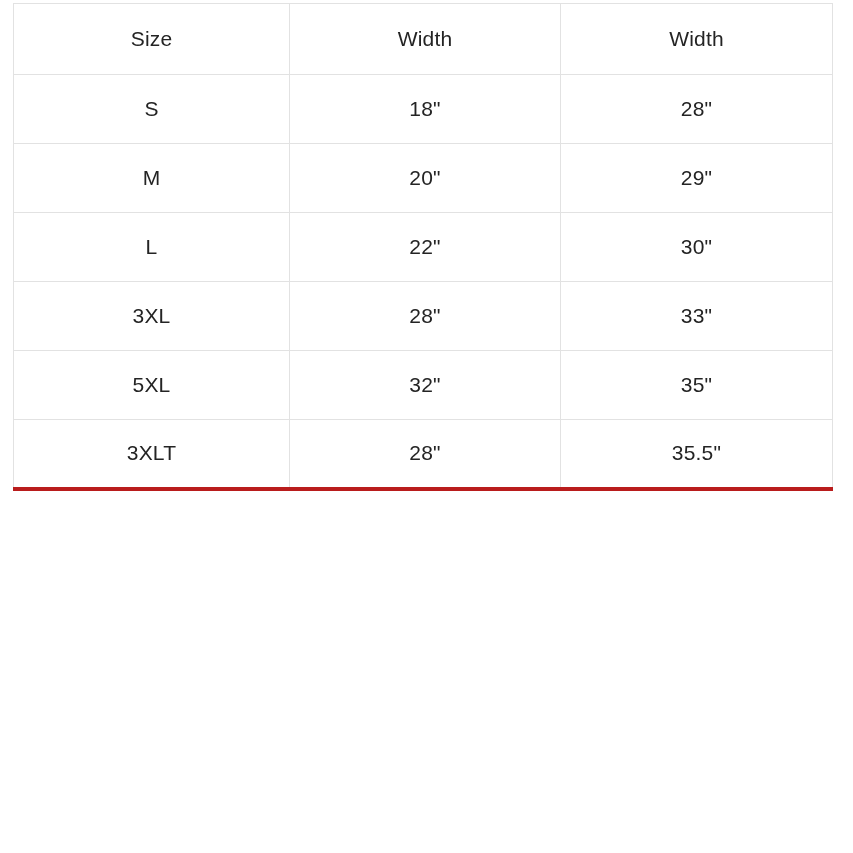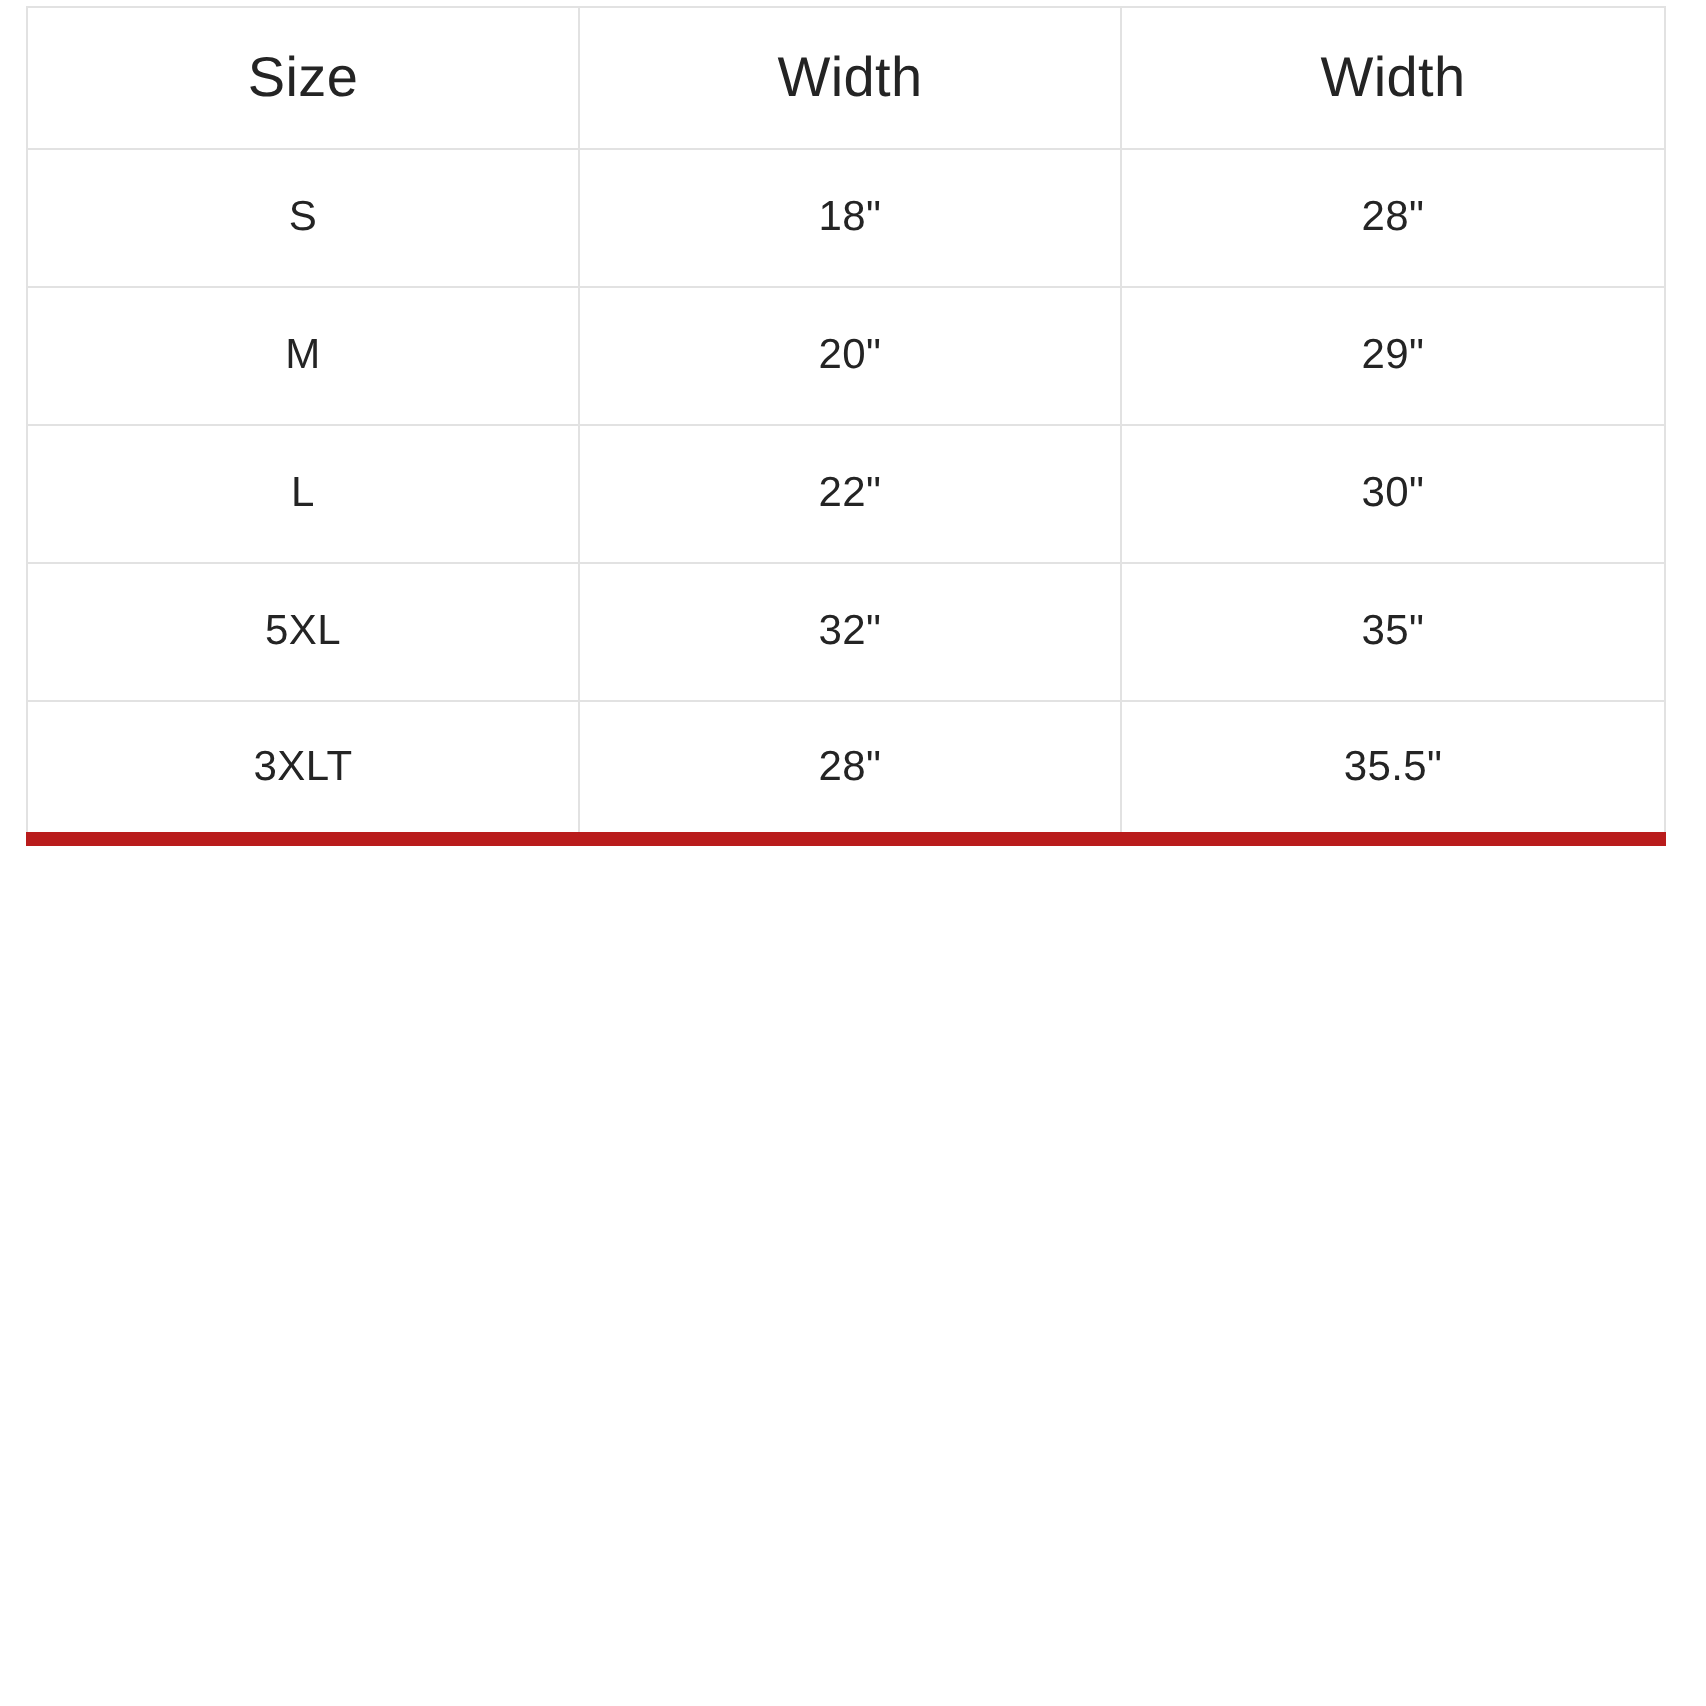--- a/index.html
+++ b/index.html
@@ -40,25 +40,25 @@
     font-weight: 400;
     font-size: 21px;
     color: #242424;
     height: 69px;
     padding: 0 4px;
     box-sizing: border-box;
     letter-spacing: 0.2px;
   }
   table.size-table thead th {
     height: 71px;
-    font-size: 28px;
+    font-size: 21px;
     color: #242424;
   }
   table.size-table tbody tr:last-child td {
-    border-bottom: 7px solid #b91c1c;
+    border-bottom: 4px solid #b91c1c;
   }
 </style>
 </head>
 <body>
 
 <div class="sheet">
   <table class="size-table">
     <colgroup>
       <col class="c-size">
       <col class="c-width">
@@ -81,20 +81,25 @@
         <td>M</td>
         <td>20"</td>
         <td>29"</td>
       </tr>
       <tr>
         <td>L</td>
         <td>22"</td>
         <td>30"</td>
       </tr>
       <tr>
+        <td>3XL</td>
+        <td>28"</td>
+        <td>33"</td>
+      </tr>
+      <tr>
         <td>5XL</td>
         <td>32"</td>
         <td>35"</td>
       </tr>
       <tr>
         <td>3XLT</td>
         <td>28"</td>
         <td>35.5"</td>
       </tr>
     </tbody>

